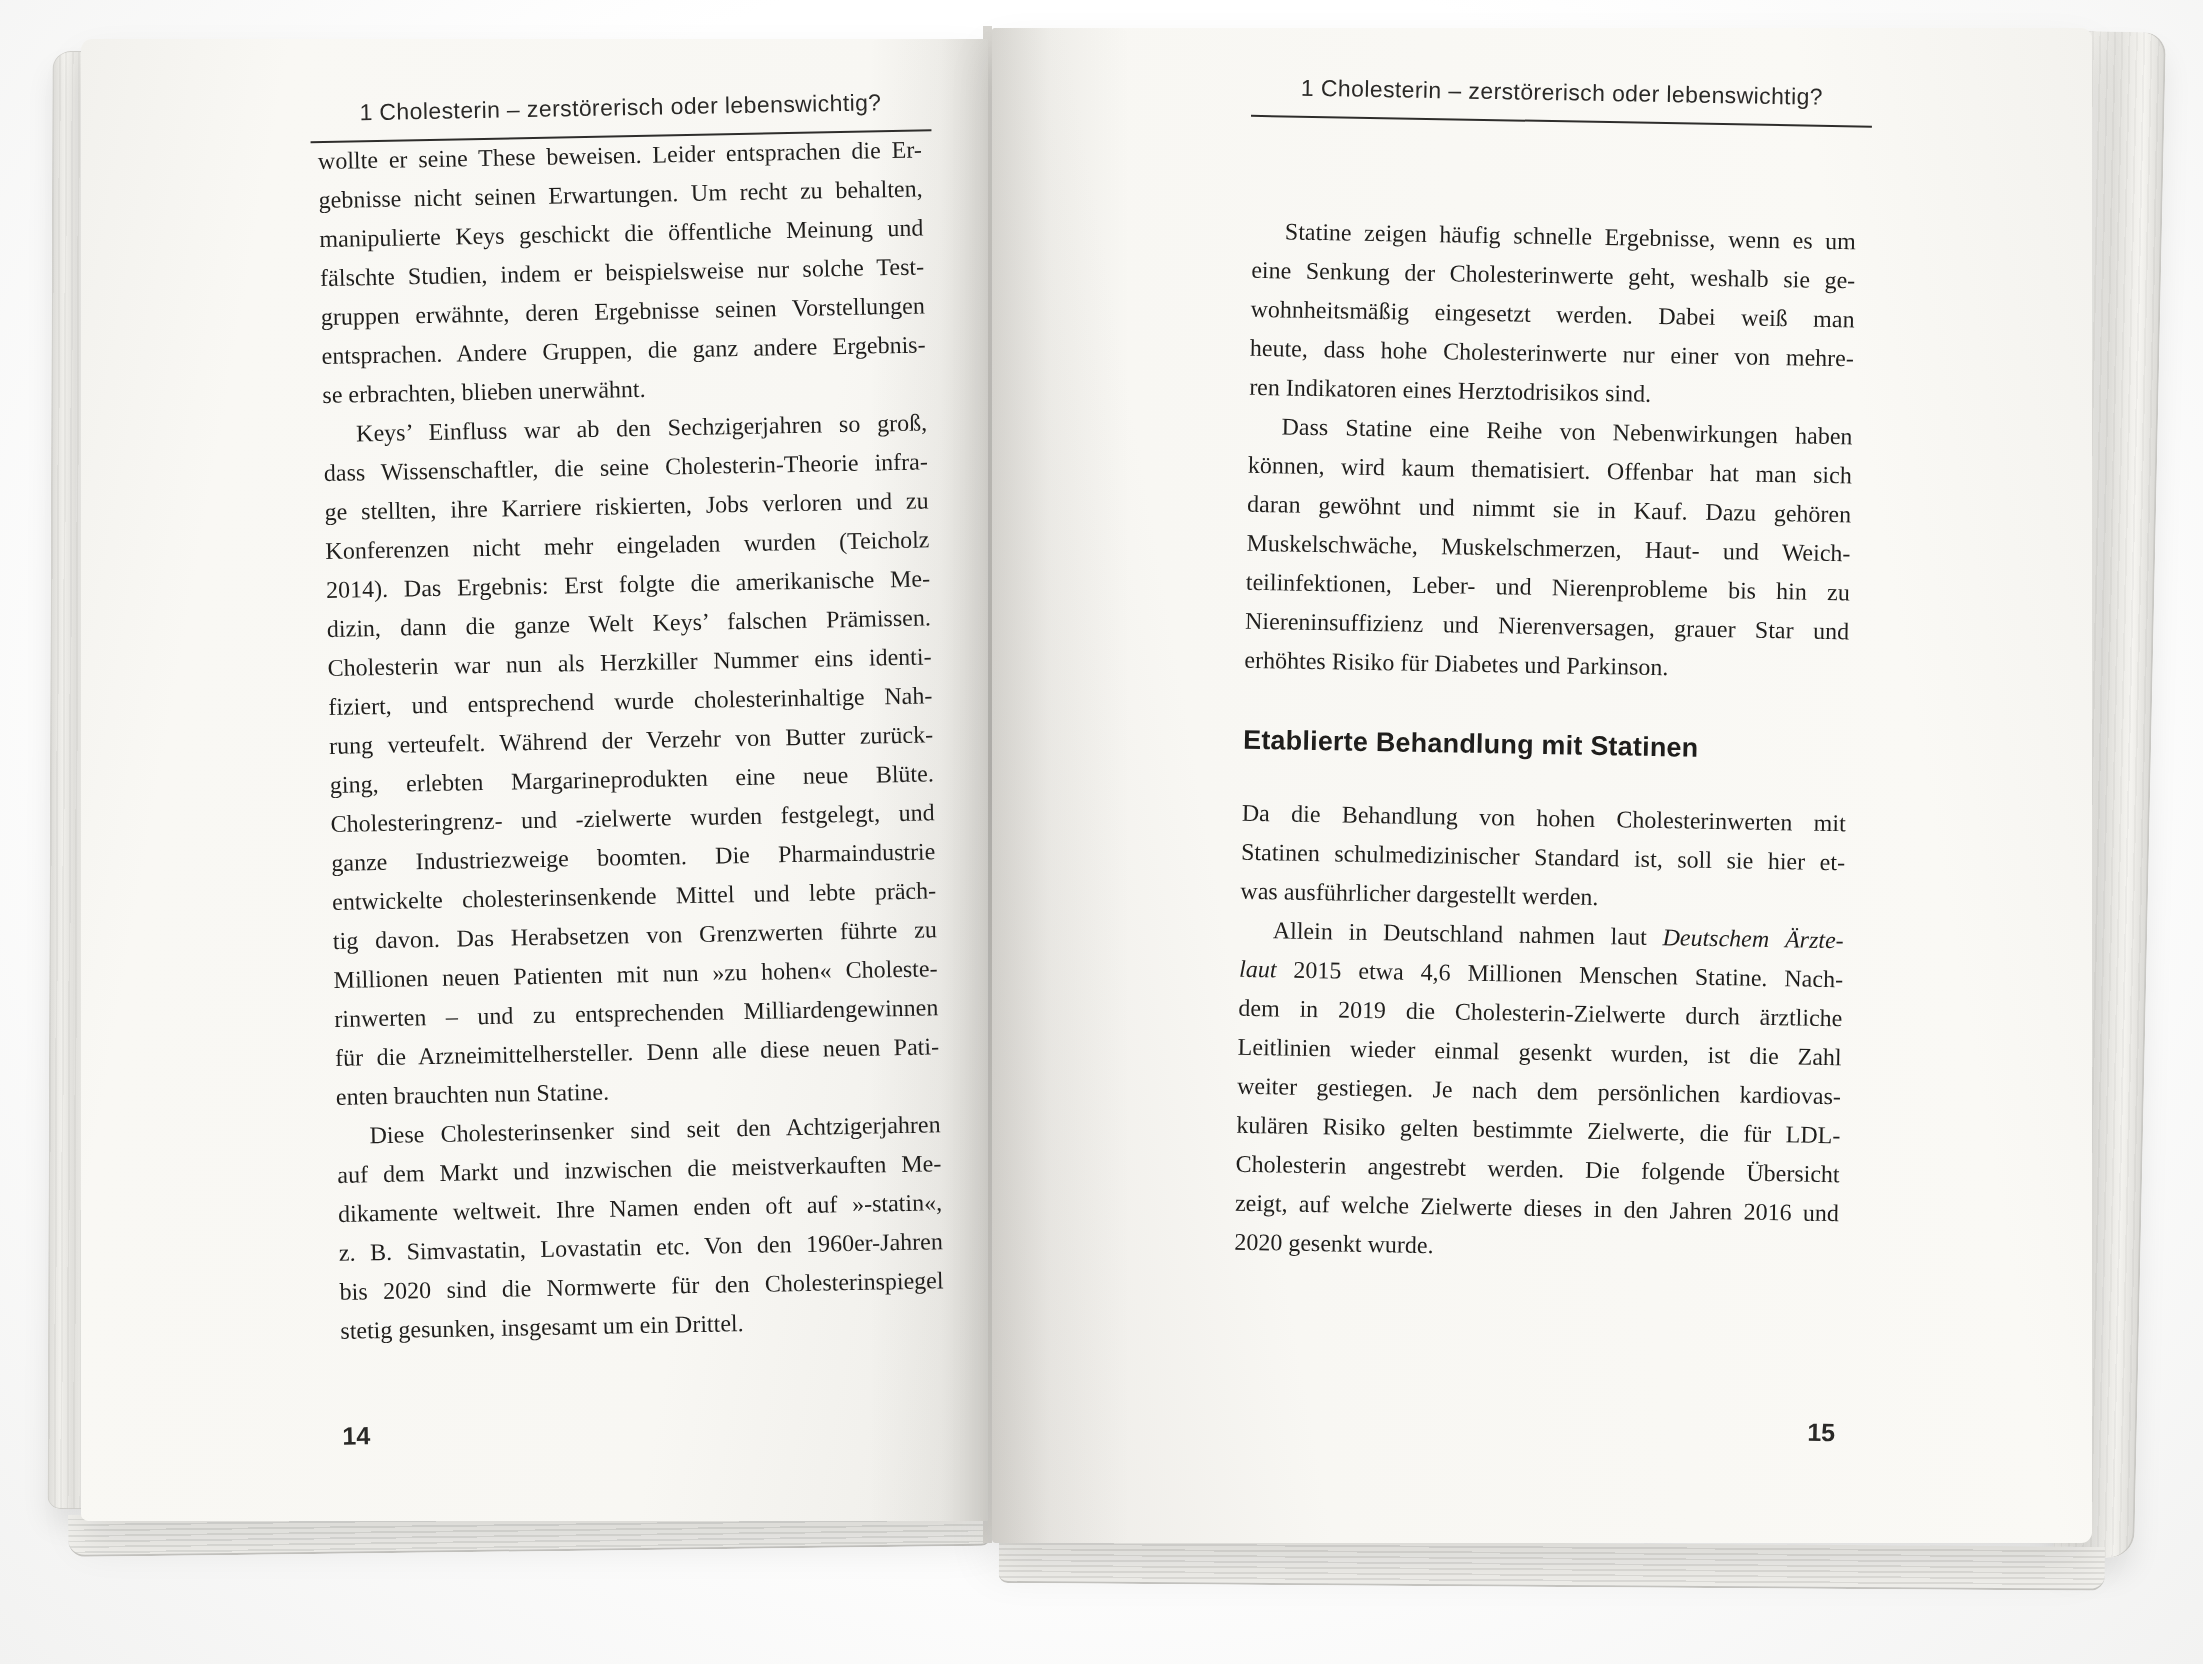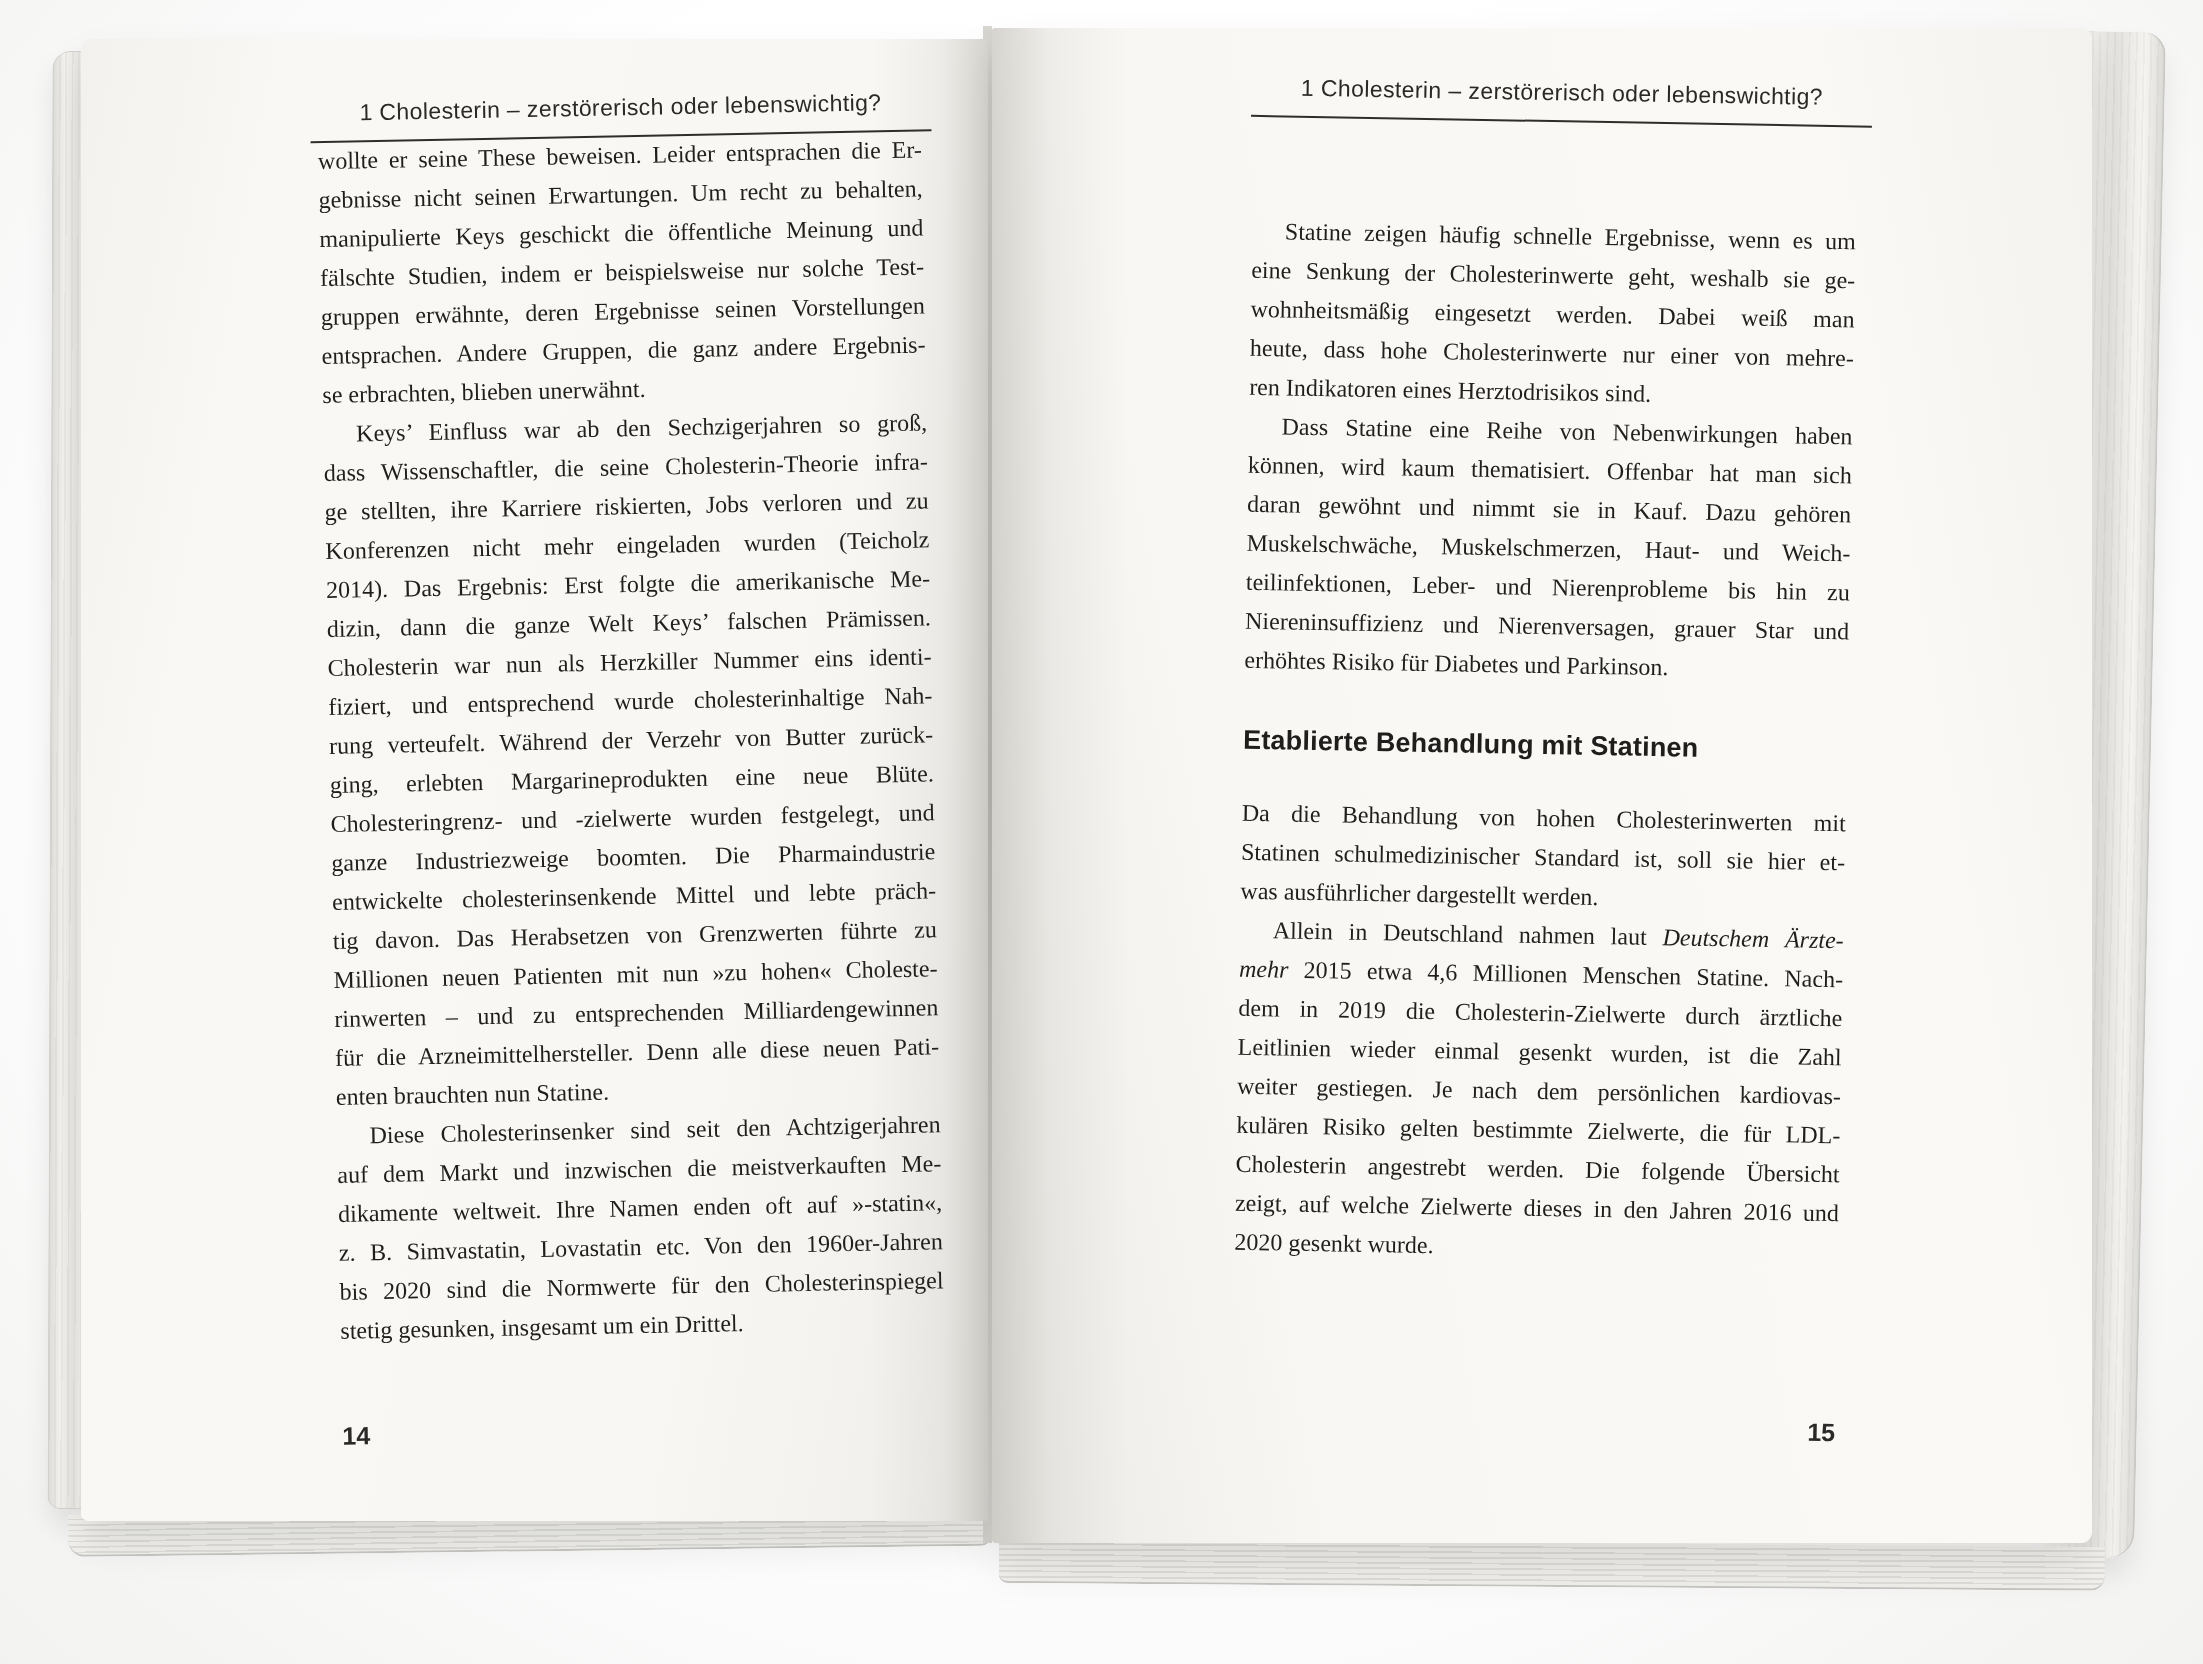--- a/index.html
+++ b/index.html
@@ -185,21 +185,21 @@
             <div class="line last">erhöhtes Risiko für Diabetes und Parkinson.</div>
           </div>
           <div class="section-heading">Etablierte Behandlung mit Statinen</div>
           <div class="paragraph">
             <div class="line">Da die Behandlung von hohen Cholesterinwerten mit</div>
             <div class="line">Statinen schulmedizinischer Standard ist, soll sie hier et-</div>
             <div class="line last">was ausführlicher dargestellt werden.</div>
           </div>
           <div class="paragraph">
             <div class="line indent">Allein in Deutschland nahmen laut <i>Deutschem Ärzte-</i></div>
-            <div class="line"><i>mehr</i> 2015 etwa 4,6 Millionen Menschen Statine. Nach-</div>
+            <div class="line"><i>laut</i> 2015 etwa 4,6 Millionen Menschen Statine. Nach-</div>
             <div class="line">dem in 2019 die Cholesterin-Zielwerte durch ärztliche</div>
             <div class="line">Leitlinien wieder einmal gesenkt wurden, ist die Zahl</div>
             <div class="line">weiter gestiegen. Je nach dem persönlichen kardiovas-</div>
             <div class="line">kulären Risiko gelten bestimmte Zielwerte, die für LDL-</div>
             <div class="line">Cholesterin angestrebt werden. Die folgende Übersicht</div>
             <div class="line">zeigt, auf welche Zielwerte dieses in den Jahren 2016 und</div>
             <div class="line last">2020 gesenkt wurde.</div>
           </div>
         </div>
       <div class="page-num">15</div>

